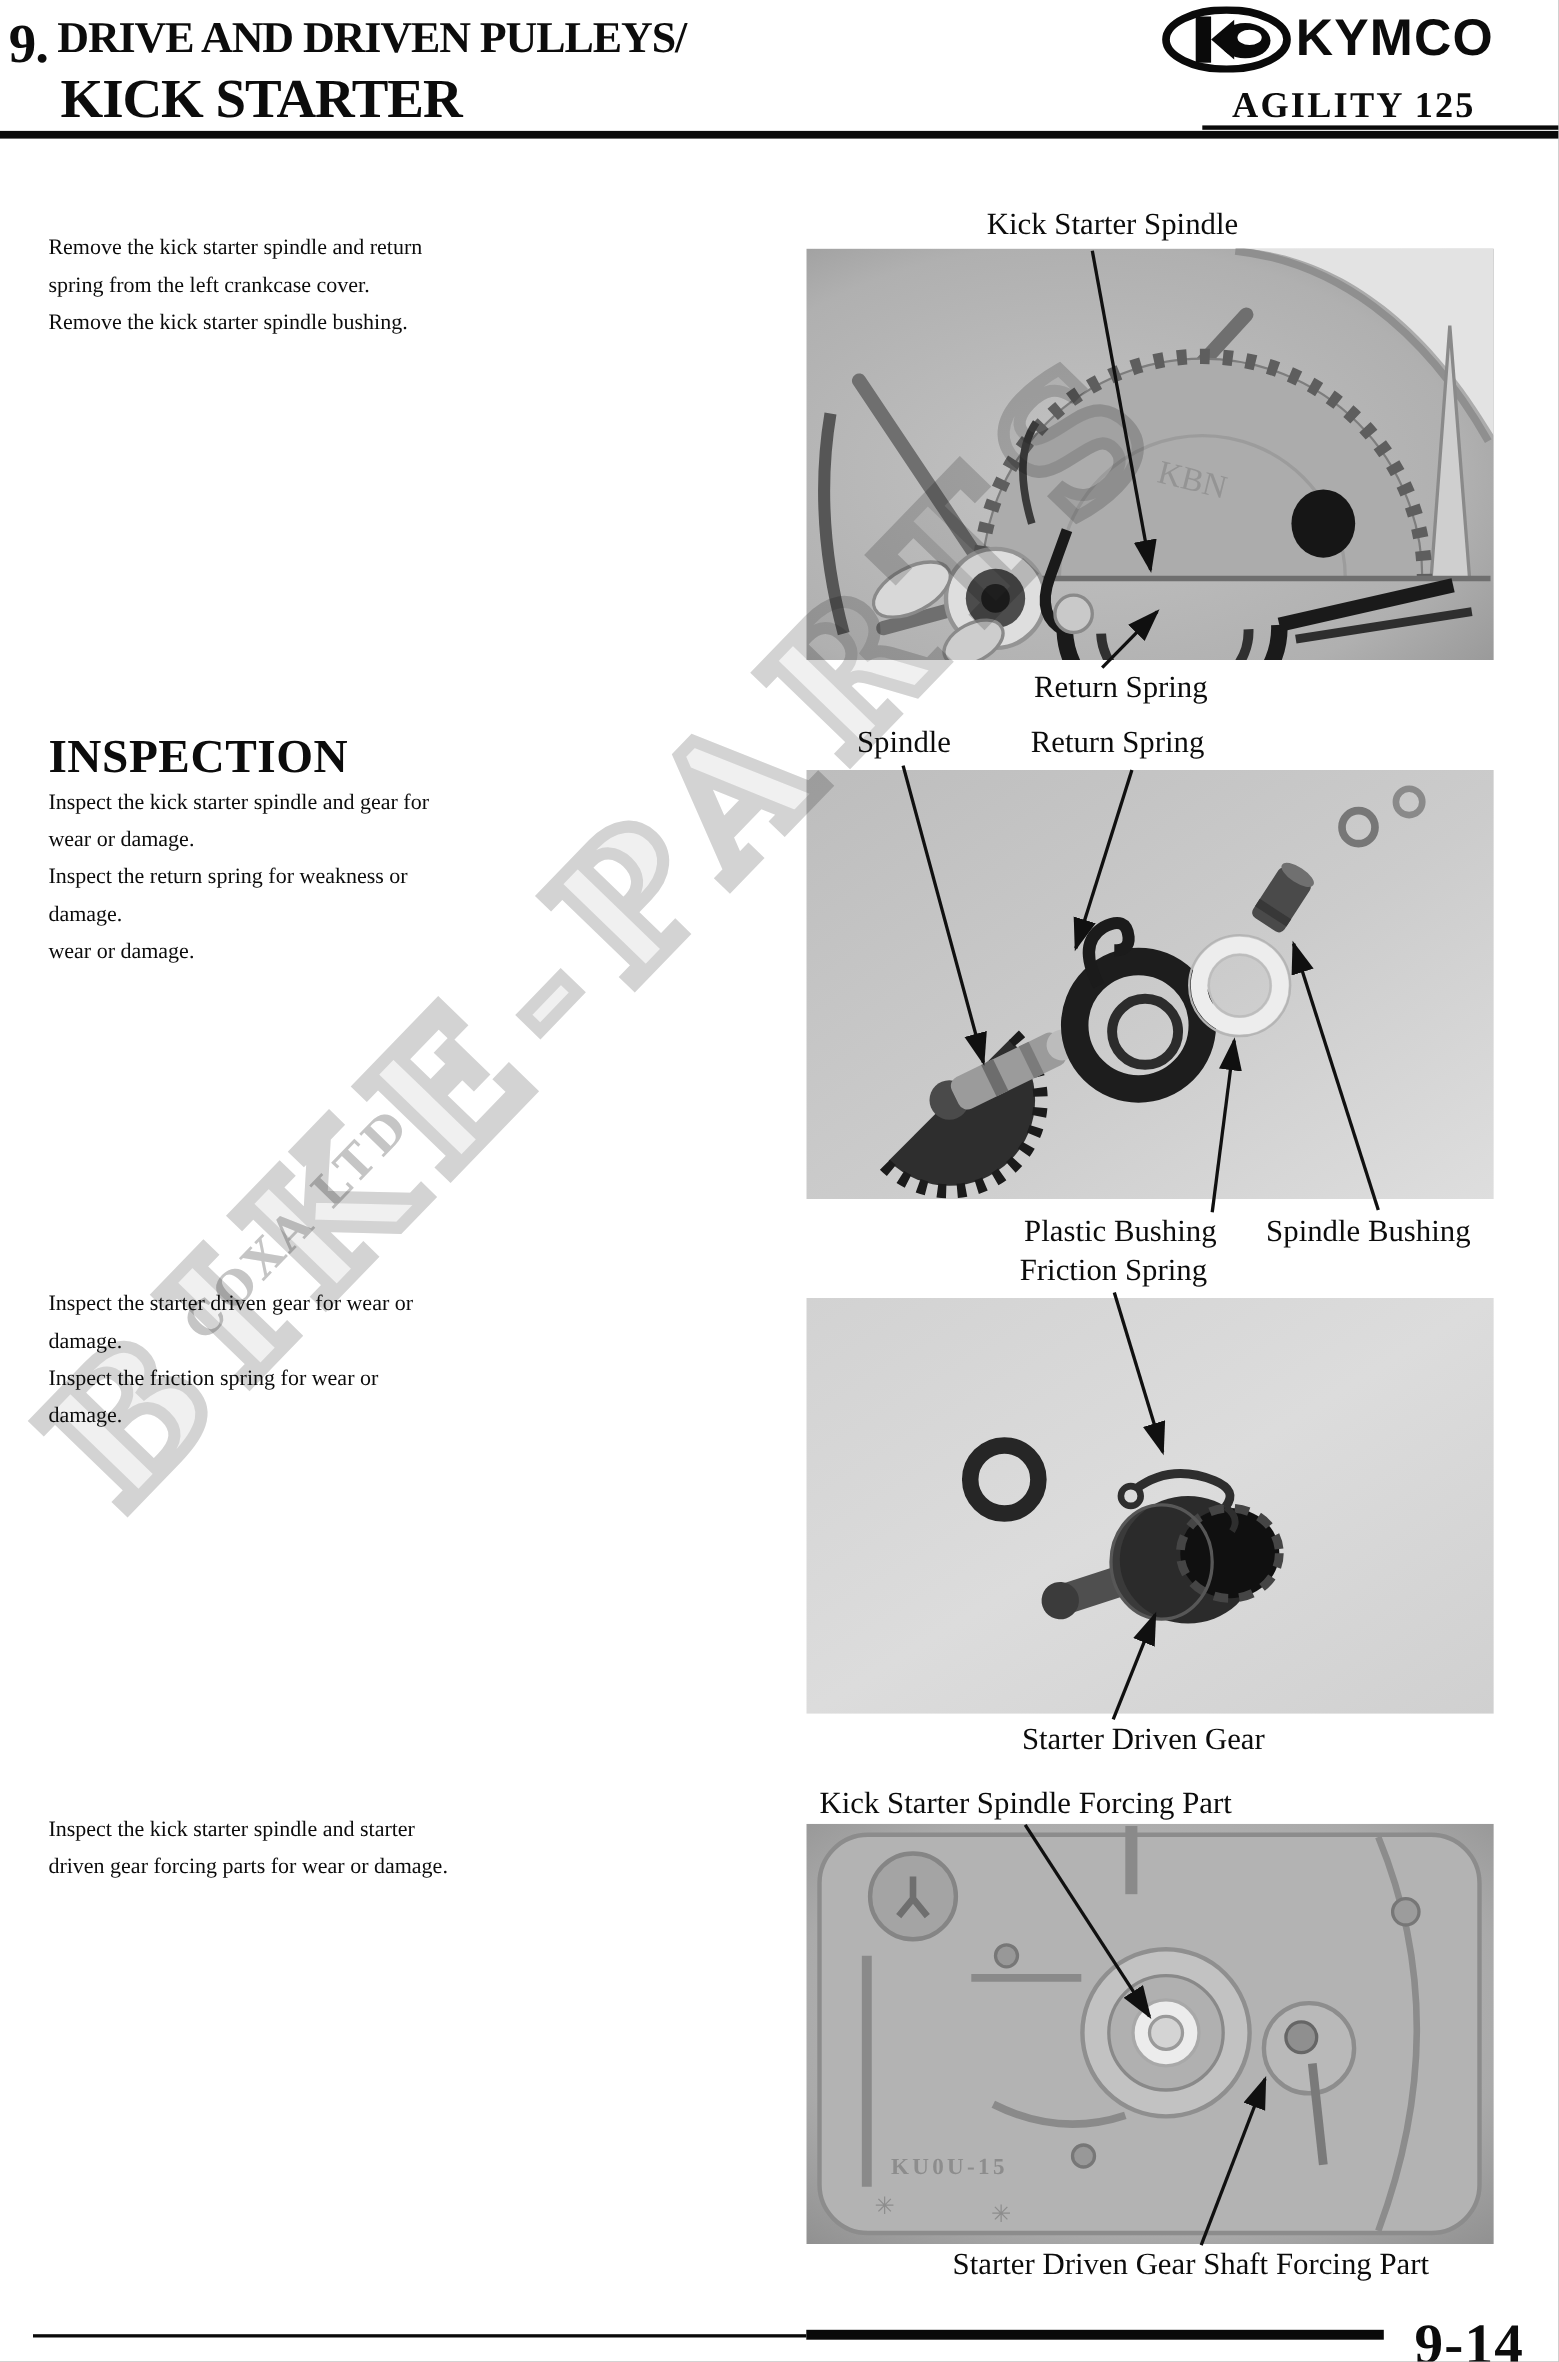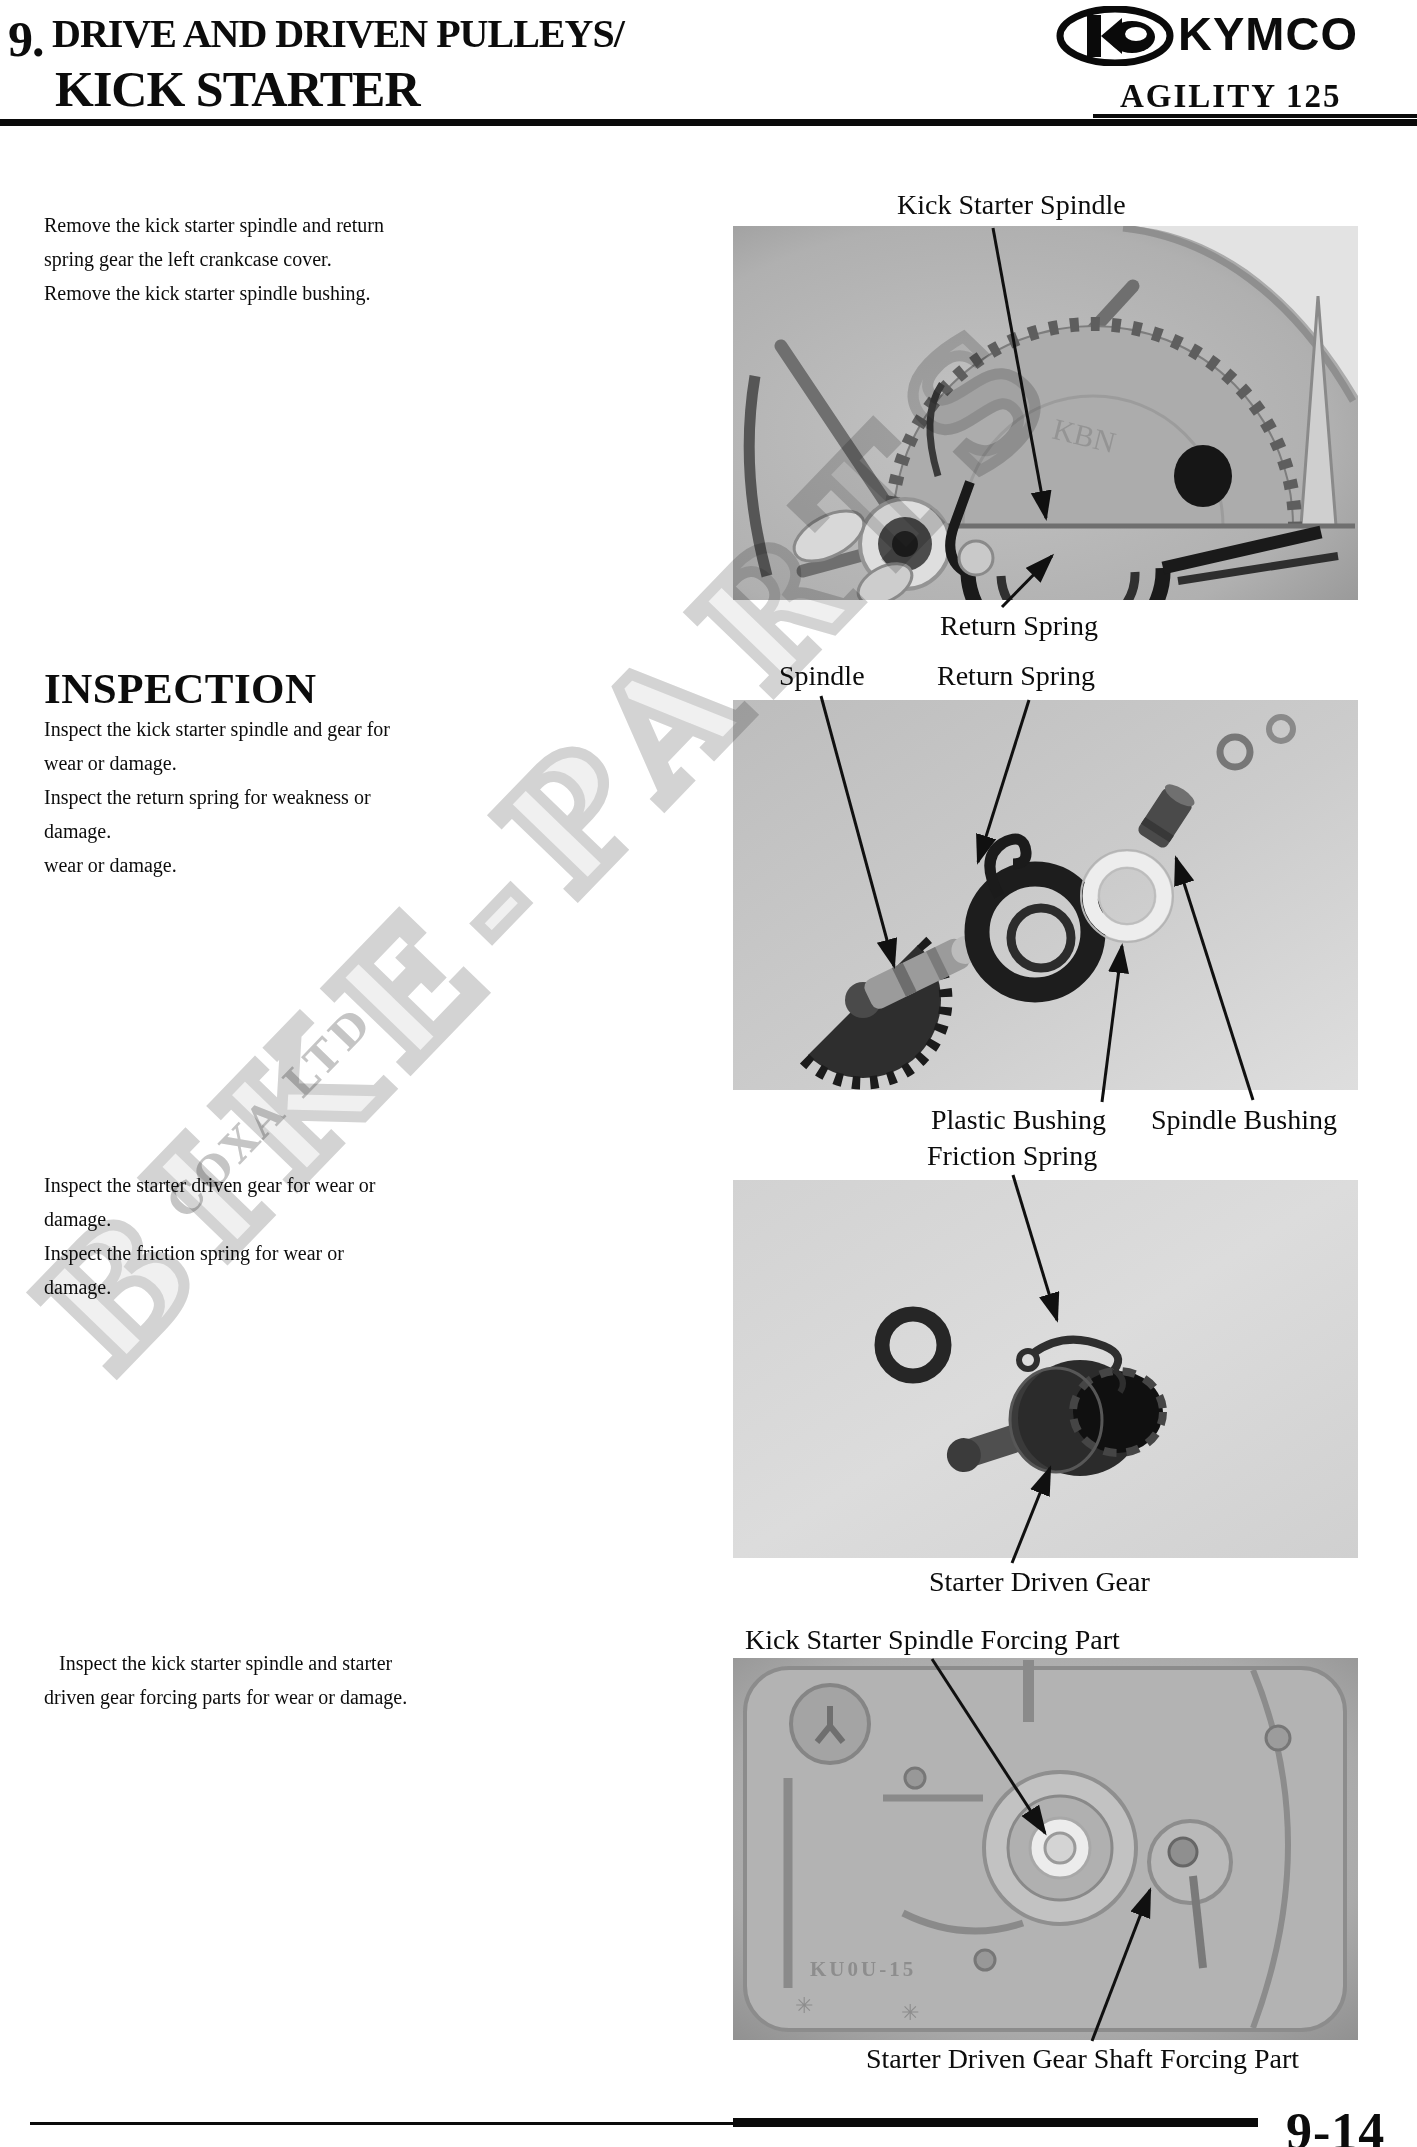--- a/index.html
+++ b/index.html
@@ -55,42 +55,42 @@
   <div class="abs brand-text">KYMCO</div>
   <div class="abs model-text">AGILITY 125</div>
   <div class="abs model-underline"></div>
   <div class="abs header-rule"></div>
 
   <div class="abs wm">BIKE-PARTS</div>
   <div class="abs wm-sub">COXA LTD</div>
 
   <div class="abs para" style="left:44px;top:208px;">
     <div>Remove the kick starter spindle and return</div>
-    <div>spring gear the left crankcase cover.</div>
+    <div>spring from the left crankcase cover.</div>
     <div>Remove the kick starter spindle bushing.</div>
   </div>
 
   <div class="abs insp-head">INSPECTION</div>
 
   <div class="abs para" style="left:44px;top:712px;">
     <div>Inspect the kick starter spindle and gear for</div>
     <div>wear or damage.</div>
     <div>Inspect the return spring for weakness or</div>
     <div>damage.</div>
     <div>wear or damage.</div>
   </div>
 
   <div class="abs para" style="left:44px;top:1156px;margin-top:12px;">
     <div>Inspect the starter driven gear for wear or</div>
     <div>damage.</div>
     <div>Inspect the friction spring for wear or</div>
     <div>damage.</div>
   </div>
 
-  <div class="abs para" style="left:44px;top:1646px;text-align:center;">
+  <div class="abs para" style="left:44px;top:1646px;">
     <div>Inspect the kick starter spindle and starter</div>
     <div>driven gear forcing parts for wear or damage.</div>
   </div>
 
   <div class="abs fig-label" style="left:897px;top:189px;">Kick Starter Spindle</div>
   <div class="abs fig-label" style="left:940px;top:610px;">Return Spring</div>
   <div class="abs fig-label" style="left:779px;top:660px;">Spindle</div>
   <div class="abs fig-label" style="left:937px;top:660px;">Return Spring</div>
   <div class="abs fig-label" style="left:931px;top:1104px;">Plastic Bushing</div>
   <div class="abs fig-label" style="left:1151px;top:1104px;">Spindle Bushing</div>

